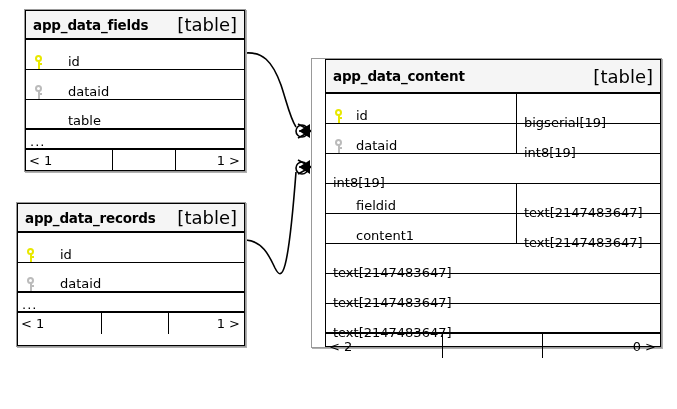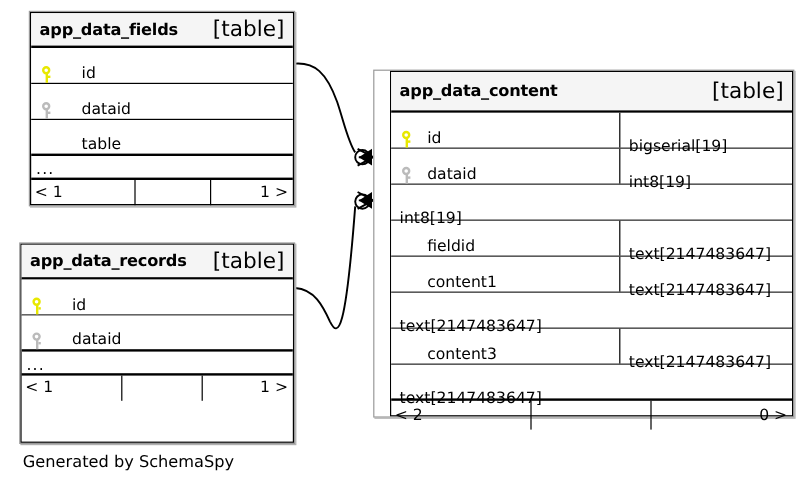--- a/index.html
+++ b/index.html
@@ -204,21 +204,21 @@
   #table-app-data-fields {
     left: 24px;
     top: 9px;
     width: 222px;
     height: 163px;
   }
   #table-app-data-records {
     left: 16px;
     top: 202px;
     width: 230px;
-    height: 168px;
+    height: 145px;
   }
   #table-app-data-content {
     left: 311px;
     top: 58px;
     width: 351px;
     height: 290px;
     padding-left: 13px;
   }
 
   #table-app-data-content .er-header { height: 34px; }
@@ -408,35 +408,30 @@
           <span class="col-label indent-sm">content1</span>
         </div>
         <div class="er-coltype" style="width:143px">text[2147483647]</div>
       </div>
 
       <div class="er-row">
         <div class="er-coltype" style="width:143px">text[2147483647]</div>
       </div>
 
       <div class="er-row">
-        <div class="er-colname split">
-          <span class="key-slot"></span>
-          <span class="col-label indent-sm">content3</span>
-        </div>
         <div class="er-coltype" style="width:143px">text[2147483647]</div>
       </div>
 
       <div class="er-row thick">
         <div class="er-coltype" style="width:143px">text[2147483647]</div>
       </div>
 
       <div class="er-footer">
         <div class="cell left" style="width:35%">&lt; 2</div>
         <div class="cell mid" style="width:30%"></div>
         <div class="cell right" style="width:35%">0 &gt;</div>
       </div>
 
     </div>
   </div>
 
-  <div id="generator-caption">Generated by SchemaSpy</div>
 
 </div>
 
 </body></html>

